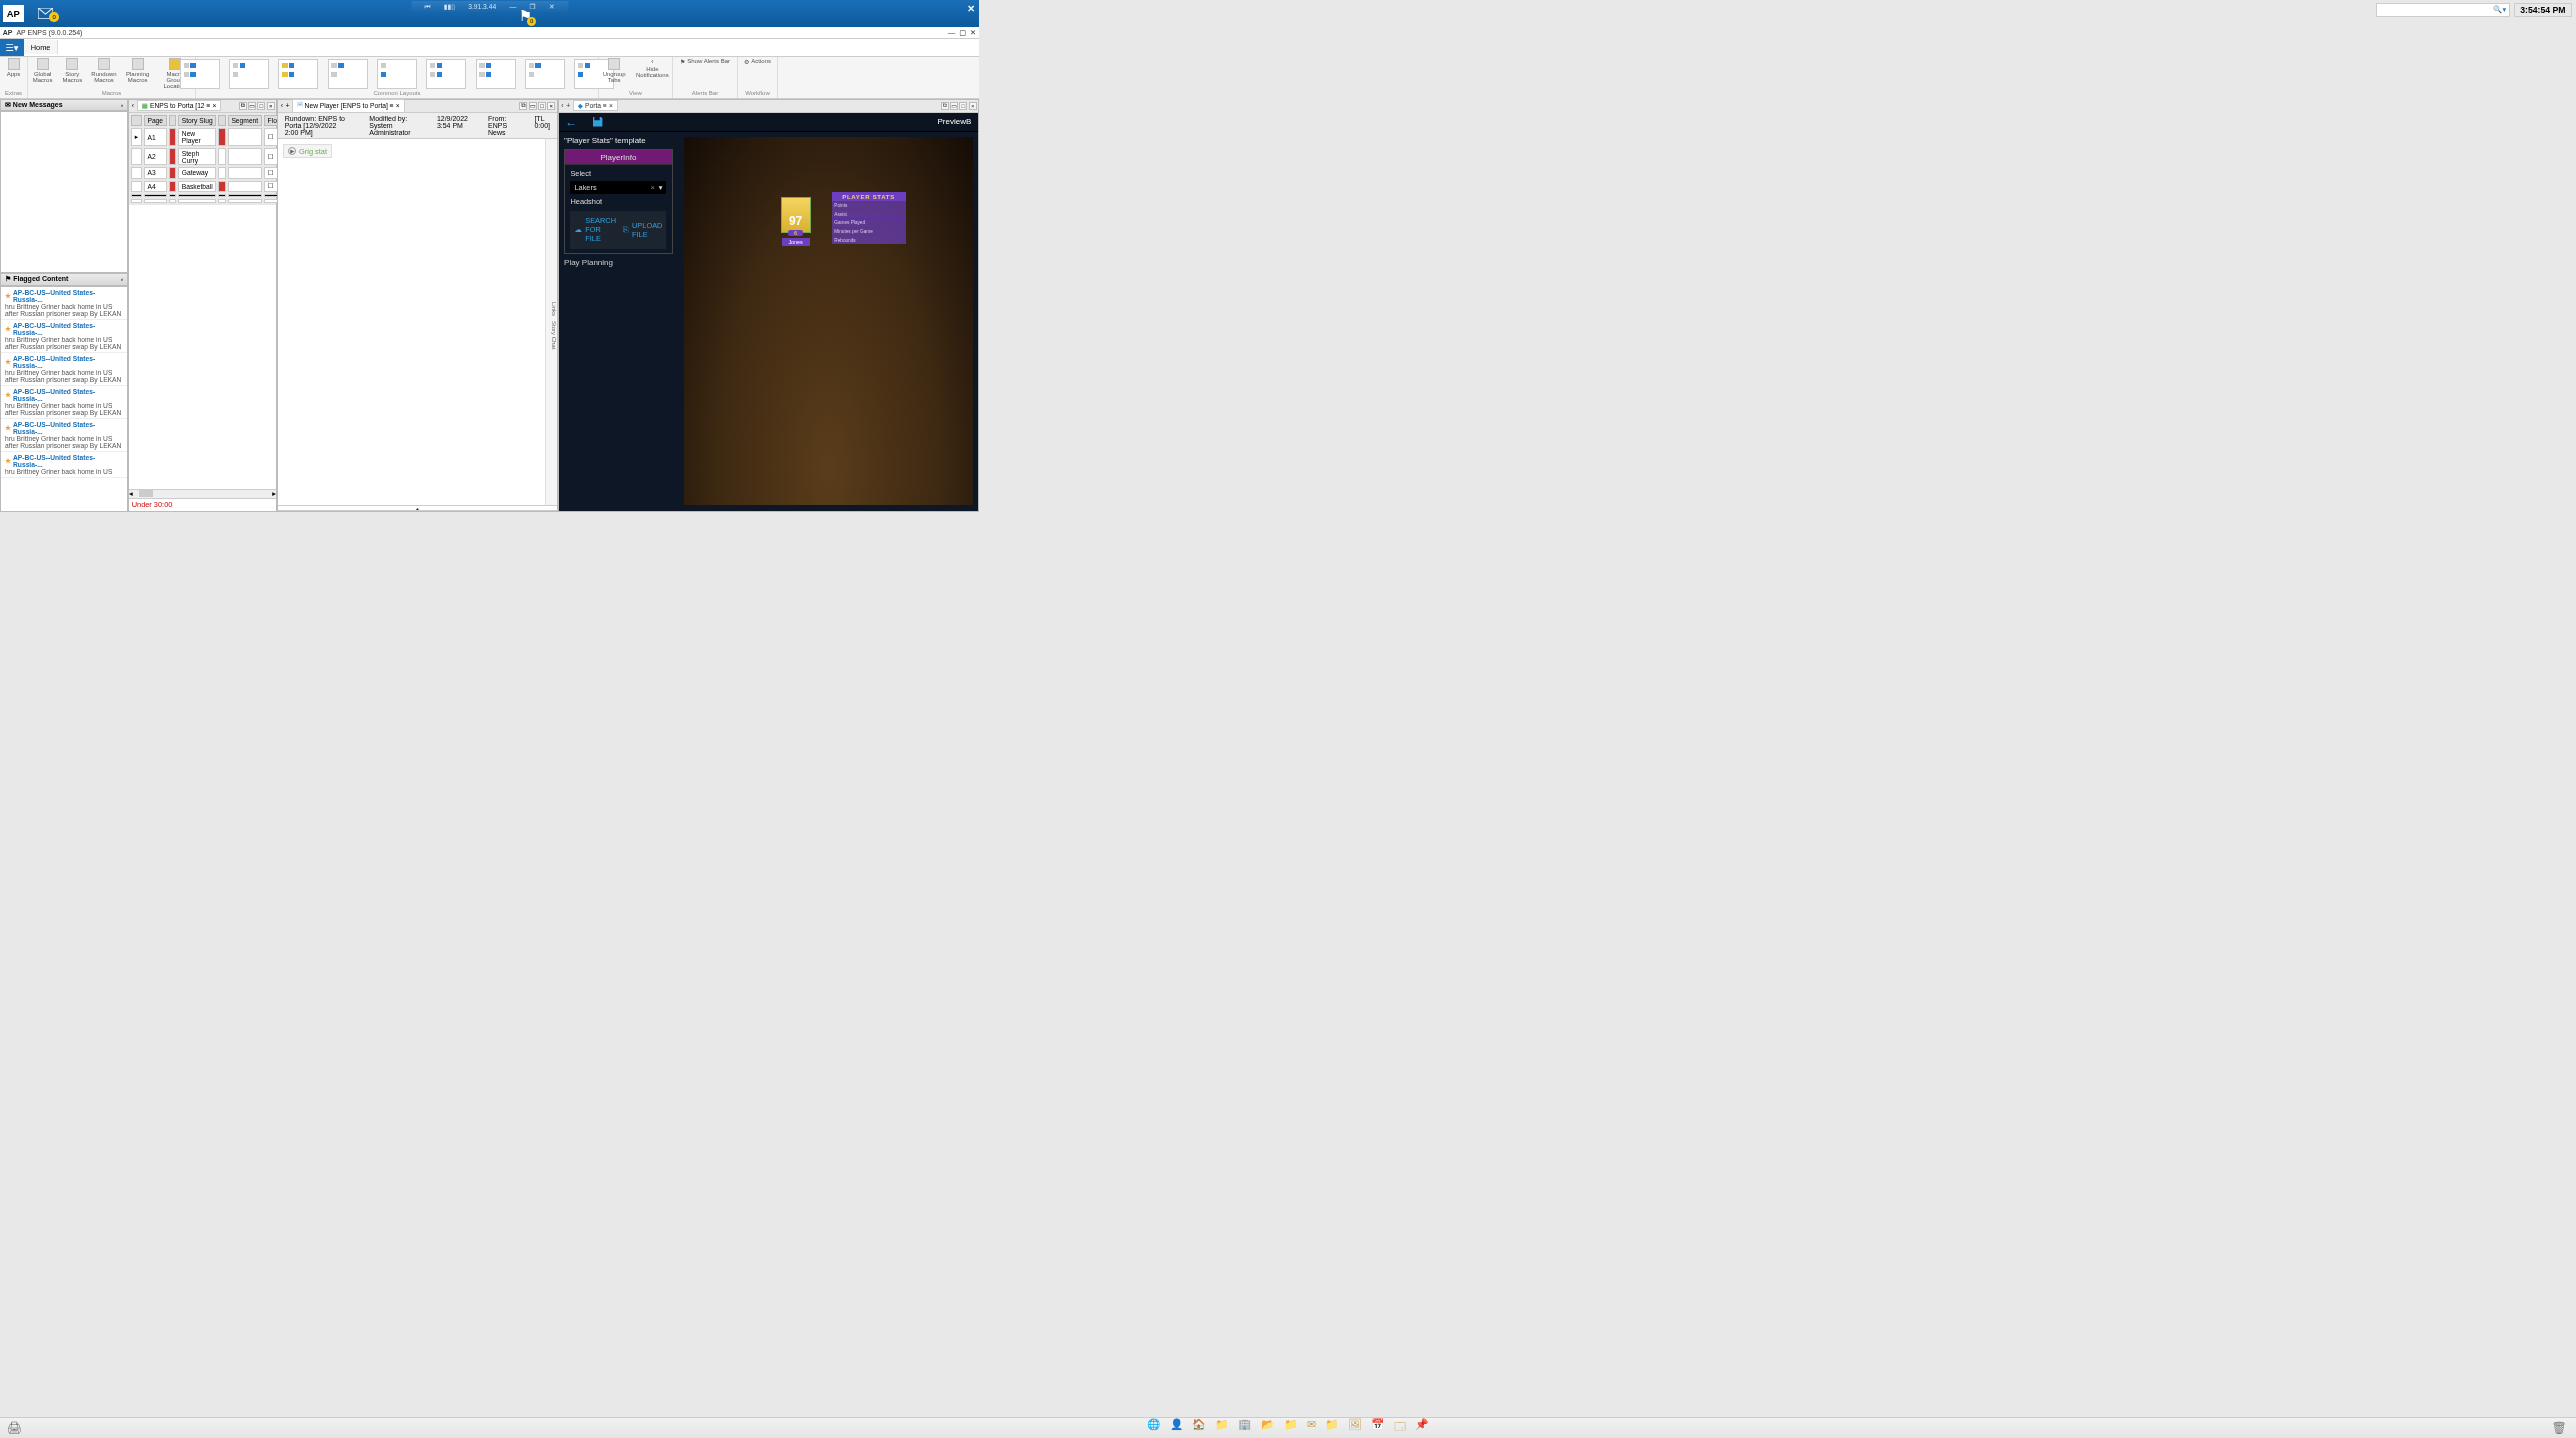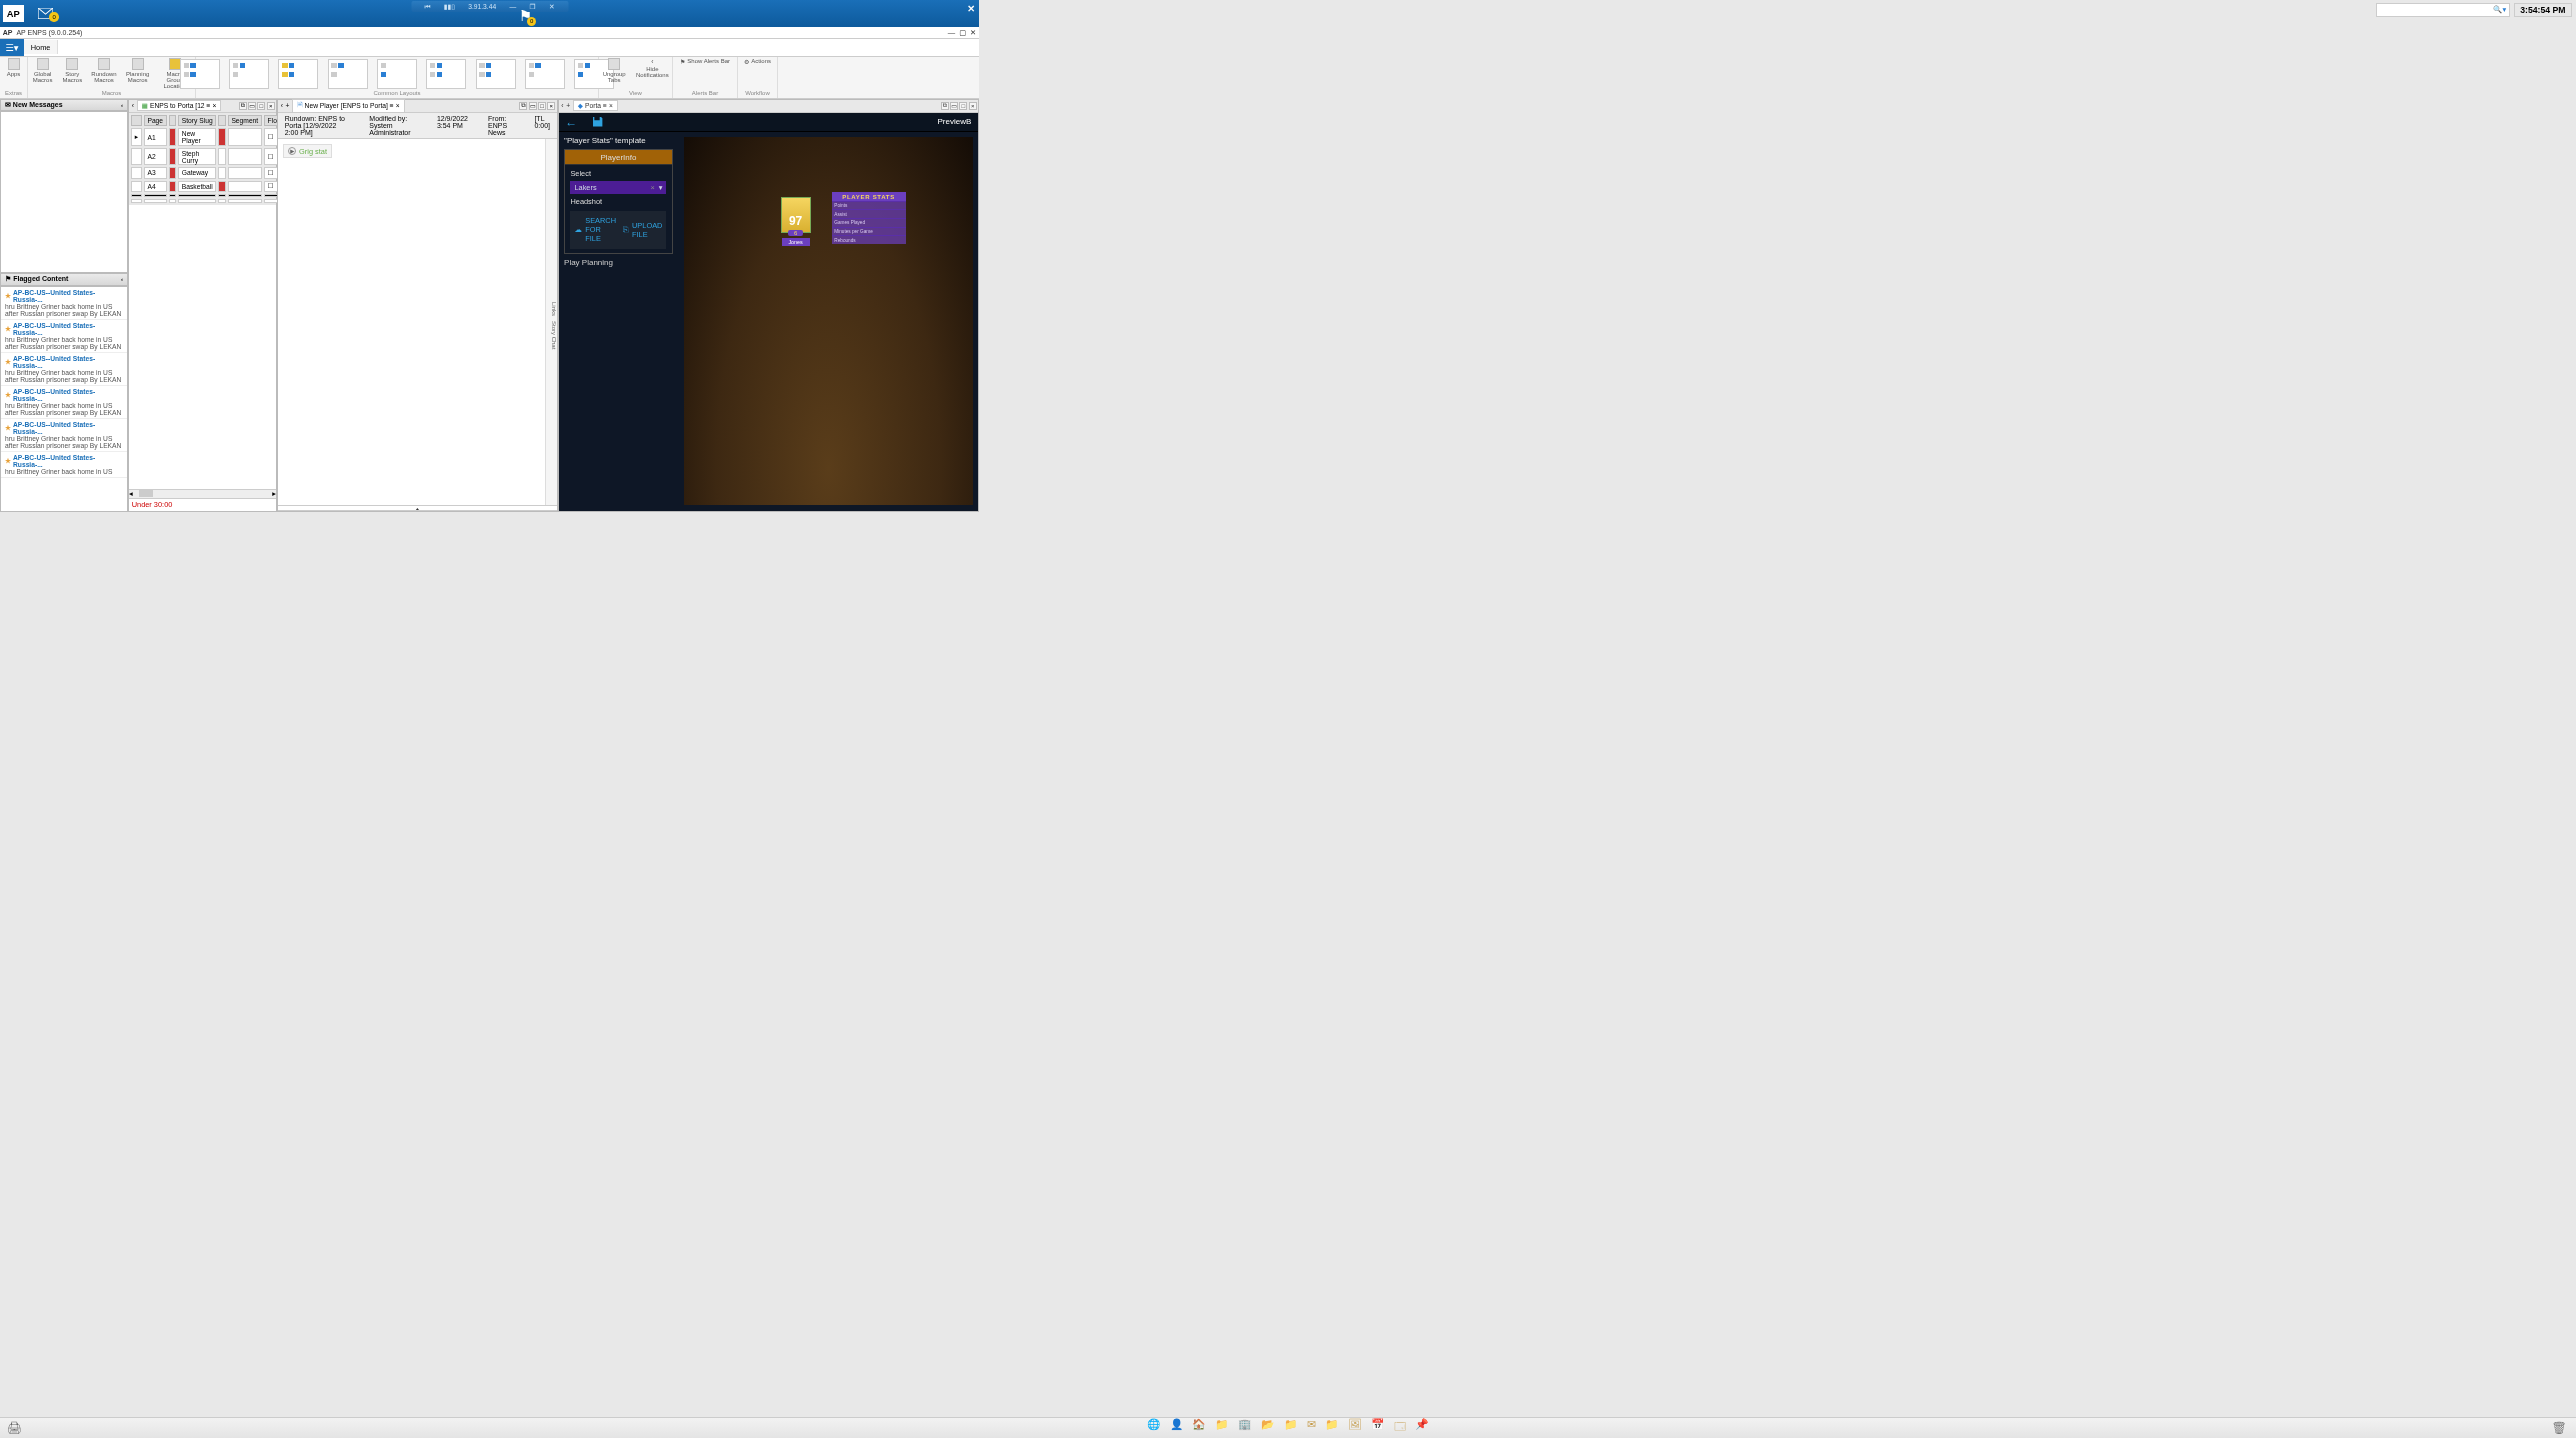--- a/index.html
+++ b/index.html
@@ -79,25 +79,25 @@
 
 .porta-pane { flex: 1; border: 0.7px solid #bbb; background: #0e1726; color: #cfd8e3; display: flex; flex-direction: column; }
 .porta-toolbar { background: #0b1420; height: 19px; display: flex; align-items: center; padding: 0 6.7px; gap: 13.4px; border-bottom: 0.7px solid #000; }
 .porta-toolbar .arrow { color: #2fa3e0; font-size: 12px; font-weight: bold; }
 .porta-toolbar .save { color: #2fa3e0; font-size: 10.8px; }
 .porta-toolbar .preview-lbl { margin-left: auto; color: #fff; font-size: 8px; }
 .porta-body { display: flex; flex: 1; }
 .porta-form-wrap { flex: 1; padding: 4px 5.4px; }
 .template-title { color: #e8e8e8; font-size: 8px; margin-bottom: 4px; }
 .player-info-box { border: 0.7px solid #444; }
-.player-info-hdr { background: #a16207; text-align: center; padding: 2.7px; color: #ddd; font-size: 8px; border-bottom: 0.7px solid #333; }
+.player-info-hdr { background: #701a75; text-align: center; padding: 2.7px; color: #ddd; font-size: 8px; border-bottom: 0.7px solid #333; }
 .player-info-body { display: flex; padding: 4px 5.4px; gap: 9.4px; }
 .pf-col { flex: 1; display: flex; flex-direction: column; gap: 2.7px; }
 .pf-label { font-size: 7.4px; color: #ddd; }
-.pf-select { background: #4c1d95; color: #cfd8e3; padding: 2px 4px; font-size: 7.4px; display: flex; align-items: flex-end; justify-content: space-between; }
+.pf-select { background: #000000; color: #cfd8e3; padding: 2px 4px; font-size: 7.4px; display: flex; align-items: flex-end; justify-content: space-between; }
 .pf-select .x { color: #888; margin-right: 4px; }
 .pf-input { background: #3a3f47; height: 13.4px; border: none; }
 .pf-input.active { background: #fff; border: 0.7px solid #2fa3e0; }
 .headshot-row { display: flex; gap: 6.7px; margin-top: 2.7px; background: #1c2430; padding: 5.4px 4px; }
 .hs-btn { color: #2fa3e0; font-size: 7.4px; display: flex; align-items: center; gap: 3.4px; }
 .porta-preview { width: 289px; background: #000; margin: 5.4px; position: relative; overflow: hidden; }
 .court { position: absolute; inset: 0; background:
   radial-gradient(ellipse at 50% 90%, #5a3d1a 0%, #3d2812 55%, #140c06 100%);
 }
 .card97 { position: absolute; left: 97px; top: 60px; width: 30px; height: 36px; background: linear-gradient(#f5d560,#d9b030); border: 0.7px solid #7a5; display: flex; flex-direction: column; align-items: center; justify-content: flex-start; gap: 2px; }

